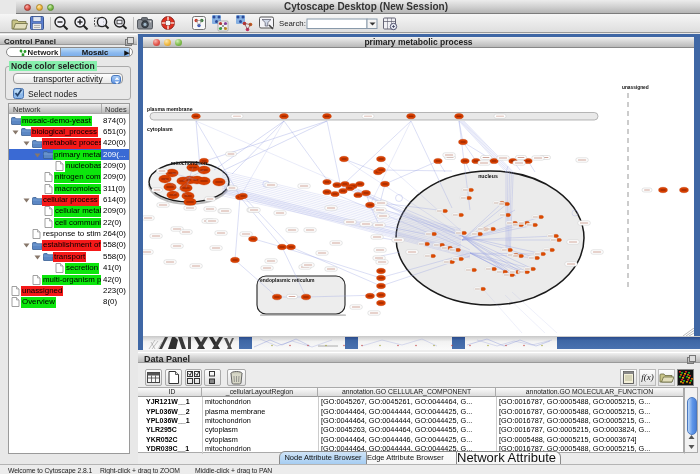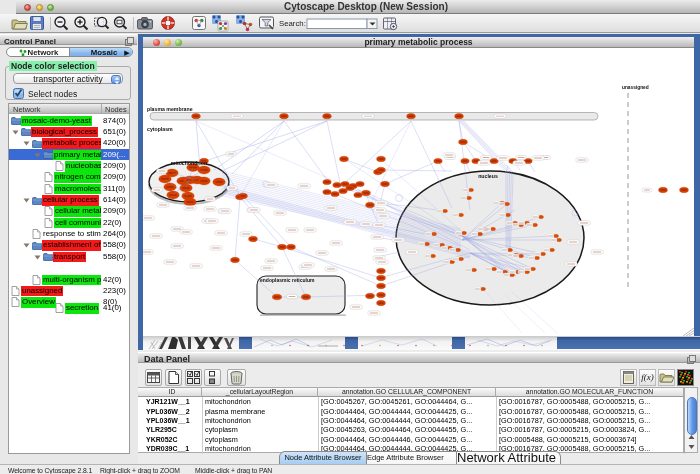--- a/index.html
+++ b/index.html
@@ -135,21 +135,21 @@
 
  <div class="abs" style="left:6px;top:14px;width:127px;height:10px;background:#fff;border:1px solid #8a8a8a;border-radius:5px;overflow:hidden">
   <div class="abs" style="left:0;top:0;width:62px;height:10px;font-size:7.8px;font-weight:bold;color:#222;text-align:center;line-height:9px">
    <svg class="abs" style="left:12px;top:1px" width="8" height="8">
           <circle cx="2" cy="2" r="1.4" fill="#2a9a2a"></circle>
           <circle cx="6" cy="2.5" r="1.4" fill="#2a9a2a"></circle>
           <circle cx="4" cy="6" r="1.4" fill="#2a9a2a"></circle>
           <path d="M2 2 L4 6 L6 2.5" stroke="#2a9a2a" stroke-width="0.6" fill="none"></path>
         </svg>
    <span style="margin-left:10px">Network</span></div>
-  <div class="abs" style="left:62px;top:0;width:70px;height:10px;background:linear-gradient(#bcdcf8,#8ab8ee 50%,#74aaea);border-left:1px solid #8a8a8a;border-right:1px solid #8a8a8a;font-size:7.8px;font-weight:bold;color:#111;text-align:center;line-height:9px">Mosaic</div>
+  <div class="abs" style="left:53px;top:0;width:70px;height:10px;background:linear-gradient(#bcdcf8,#8ab8ee 50%,#74aaea);border-left:1px solid #8a8a8a;border-right:1px solid #8a8a8a;font-size:7.8px;font-weight:bold;color:#111;text-align:center;line-height:9px">Mosaic</div>
   <div class="abs" style="left:113px;top:0;width:14px;height:10px;text-align:center;font-size:7px;line-height:10px;color:#111">▶</div>
  </div>
 
  <div class="abs" style="left:5px;top:33px;width:126px;height:34px;border:1px solid #aaa;border-radius:3px"></div>
  <div class="abs" style="left:9px;top:28px;background:#86efac;padding:0 2px;font-size:8.5px;font-weight:bold;color:#222">Node color selection</div>
 
  <div class="abs" style="left:13px;top:40px;width:110px;height:11px;background:linear-gradient(#fff,#e8e8e8);border:1px solid #999;border-radius:4px;font-size:8.5px;color:#111;text-align:center;line-height:10px">transporter activity
   <div class="abs" style="right:1px;top:0.5px;width:10px;height:9.5px;background:linear-gradient(#a8ccf6,#6094e2);border-radius:3px;border:0.5px solid #4a7ac0">
    <svg width="10" height="9">
           <path d="M5 1.2 L7.4 3.8 L2.6 3.8 Z" fill="#fff"></path>
@@ -286,21 +286,21 @@
       <svg class="abs" style="left:25px;top:3.5px" width="7" height="5">
         <path d="M0.5 0.5 L6.5 0.5 L3.5 4.5 Z" fill="#87776a"></path>
       </svg>
       <svg class="abs" style="left:34px;top:1px" width="11" height="9">
         <path d="M0.5 2.5 Q0.5 1.5 1.5 1.5 L4 1.5 L5 2.8 L10 2.8 L10 8 Q10 8.5 9.5 8.5 L1 8.5 Q0.5 8.5 0.5 8 Z" fill="#5b87c4" stroke="#3a5f94" stroke-width="0.8"></path>
         <path d="M0.5 4 L10 4" stroke="#7fa6d8" stroke-width="0.8"></path>
       </svg>
       <div class="abs" style="left:44px;top:0.5px;height:10.5px;max-width:48px;overflow:hidden;background:#f51919;font-size:7.9px;color:#000;white-space:nowrap;line-height:10.5px;padding:0 1px">transport</div>
       <div class="abs" style="left:94px;top:0.5px;font-size:7.9px;color:#000;line-height:10.5px">558(0)</div>
     </div>
-    <div class="abs" style="left:0;top:158.6px;width:120px;height:11.3px;margin-top:40px;">
+    <div class="abs" style="left:0;top:158.6px;width:120px;height:11.3px;">
       <svg class="abs" style="left:46px;top:0.5px" width="9" height="10">
         <path d="M1 0.5 L5.5 0.5 L8 3 L8 9.5 L1 9.5 Z" fill="#fff" stroke="#888" stroke-width="0.8"></path>
         <path d="M5.5 0.5 L5.5 3 L8 3" fill="#e0e0e0" stroke="#888" stroke-width="0.6"></path>
       </svg>
       <div class="abs" style="left:56px;top:0.5px;height:10.5px;max-width:36px;overflow:hidden;background:#0ce60c;font-size:7.9px;color:#000;white-space:nowrap;line-height:10.5px;padding:0 1px">secretion</div>
       <div class="abs" style="left:94px;top:0.5px;font-size:7.9px;color:#000;line-height:10.5px">41(0)</div>
     </div>
     <div class="abs" style="left:0;top:170.0px;width:120px;height:11.3px;">
       <svg class="abs" style="left:23px;top:0.5px" width="9" height="10">
         <path d="M1 0.5 L5.5 0.5 L8 3 L8 9.5 L1 9.5 Z" fill="#fff" stroke="#888" stroke-width="0.8"></path>

